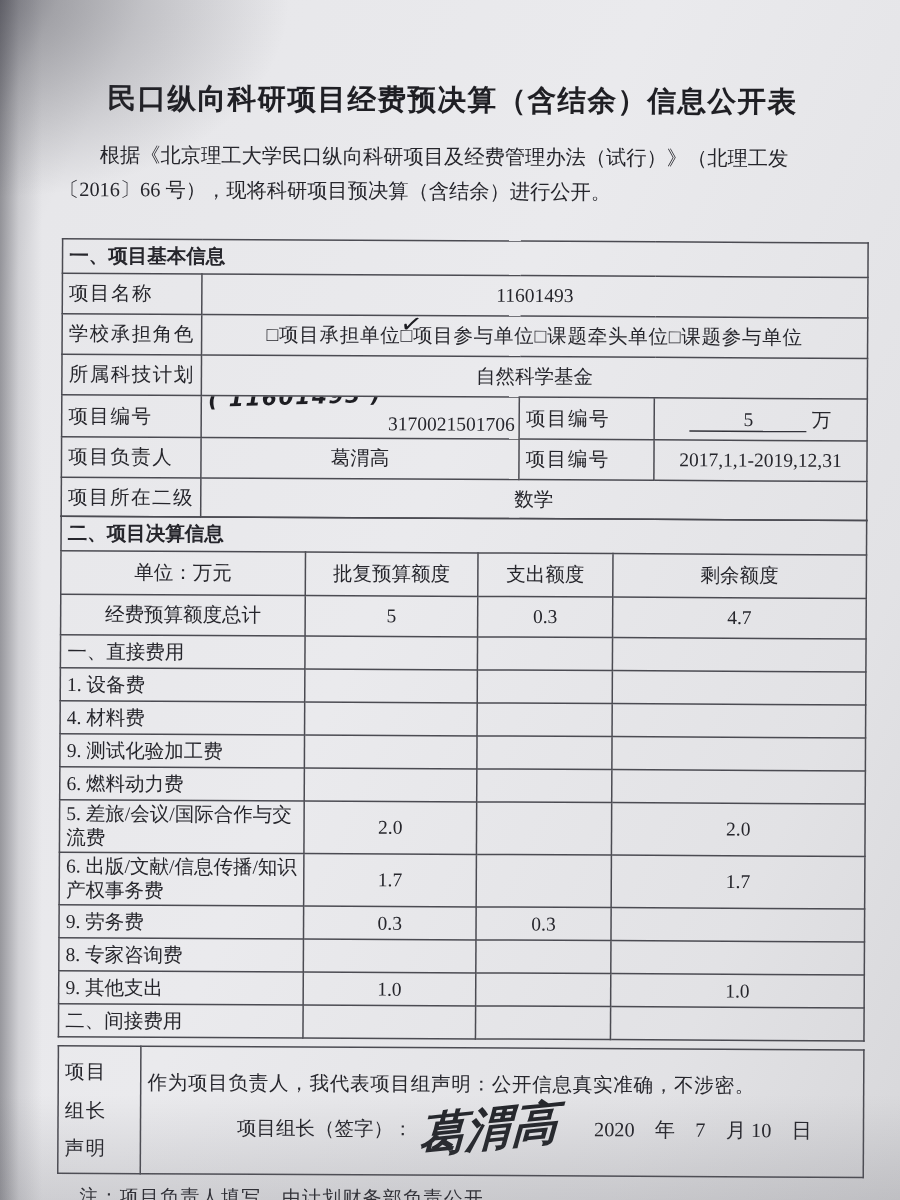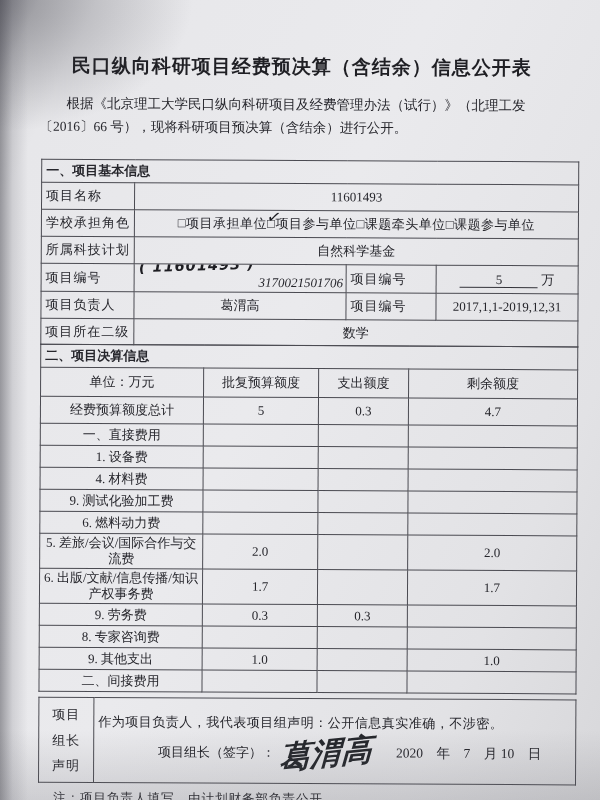--- a/index.html
+++ b/index.html
@@ -42,21 +42,21 @@
   table.tbl td{
     border:1px solid #4b4b52;font-size:13px;padding:0 4px;
     vertical-align:middle;color:#26262c;overflow:hidden;
   }
   .tblA{margin-top:21px;}
   .tblB{margin-top:-1px;}
   .tblC{margin-top:5px;}
   td.sec{font-weight:bold;padding-left:8px;font-size:13.5px;color:#1f1f24;}
   td.lbl{text-align:left;letter-spacing:1px;}
   td.ctr{text-align:center;}
-  td.left{text-align:center;padding-left:5px;}
+  td.left{text-align:left;padding-left:5px;}
   tr.h22 td{height:22px;}
   tr.h25 td{height:25px;}
   tr.h26 td{height:26px;}
   tr.h27 td{height:27px;}
   tr.h28 td{height:28px;margin-left:12px;}
   tr.h21 td{height:21px;}
   tr.h34 td{height:34px;line-height:1.25;}
   tr.h84 td{height:84px;}
 
   .role-line{white-space:nowrap;letter-spacing:.5px;}
@@ -65,28 +65,28 @@
     position:absolute;top:-9px;left:0px;font-size:17px;font-weight:bold;
     transform:rotate(10deg);color:#1b1b20;
     font-family:"DejaVu Sans",sans-serif;
   }
   .num-cell{position:relative;}
   .hand-number{
     position:absolute;top:-7px;left:4px;font-size:14.5px;letter-spacing:1px;
     transform:rotate(-2deg);font-style:italic;font-weight:bold;color:#1d1d22;
     font-family:"DejaVu Sans","Liberation Sans",sans-serif;white-space:nowrap;
   }
-  .printed-number{display:block;margin-left:120px;margin-top:9px;text-align:right;font-style:italic;}
+  .printed-number{display:block;margin-left:120px;margin-top:9px;text-align:right;}
   .funding-underline{
     display:inline-block;width:78px;border-bottom:1px solid #33333a;
     text-align:center;line-height:15px;
   }
   .period-value{font-size:12.5px;letter-spacing:0;padding:0 1px;}
 
-  .decl-label span{display:block;text-align:center;line-height:1.95;letter-spacing:1px;}
+  .decl-label span{display:block;text-align:left;line-height:1.95;letter-spacing:1px;}
   .decl-cell{padding:7px 10px 4px 12px;vertical-align:top;}
   .decl-statement{font-size:13px;letter-spacing:.5px;}
   .sign-line{display:flex;align-items:center;justify-content:center;margin-top:6px;}
   .sign-label{font-size:13px;margin-left:30px;}
   .signature{
     display:inline-block;font-size:31px;font-weight:bold;font-style:italic;
     transform:rotate(-6deg) skewX(-8deg);margin:0 10px 0 4px;line-height:1;
     color:#24262b;font-family:"DejaVu Sans",cursive;
   }
   .sign-date{font-size:13.5px;margin-left:14px;white-space:nowrap;}

